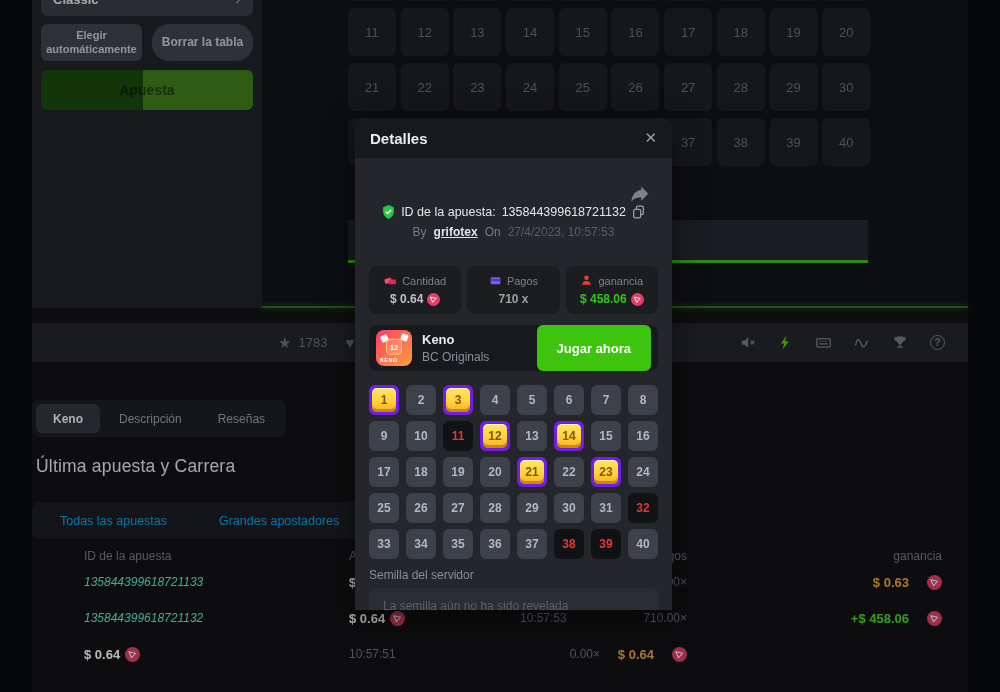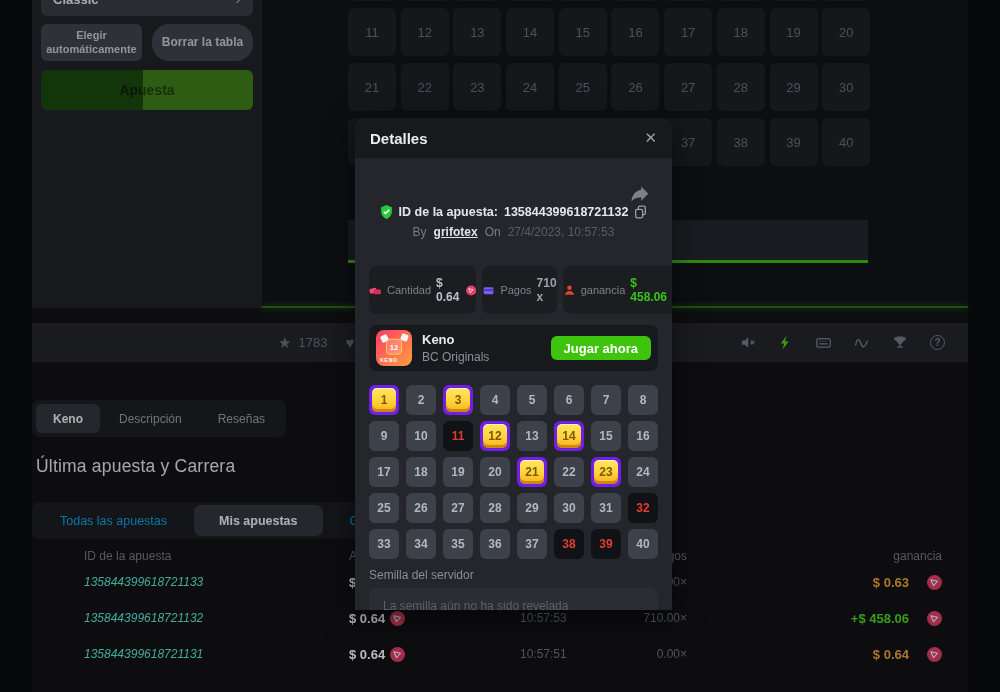--- a/index.html
+++ b/index.html
@@ -80,45 +80,45 @@
   
   .backdrop { position:absolute; inset:0; background:rgba(0,0,0,0.28); z-index:5; }
   .modal { position:absolute; left:355px; top:118px; width:317px; height:492px; background:#24262b;
     border-radius:10px 10px 0 0; overflow:hidden; z-index:6; box-shadow:0 8px 30px rgba(0,0,0,.5); }
   .m-head { height:40px; background:#17191d; display:flex; align-items:center; justify-content:space-between;
     padding:0 15px; }
   .m-title { font-size:15px; font-weight:700; color:#e9ecef; }
   .m-close { color:#9aa0a8; font-size:15px; cursor:pointer; }
   .m-share { position:absolute; right:22px; top:66px; color:#7b828a; cursor:pointer; }
   .m-idrow { position:absolute; left:0; right:0; top:87px; display:flex; align-items:center;
-    justify-content:center; gap:6px; font-size:12.5px; font-weight:700; color:#e4e7ea; }
+    justify-content:center; gap:6px; font-size:12.5px; font-weight:400; color:#e4e7ea; }
   .m-byrow { position:absolute; left:0; right:0; top:107px; display:flex; align-items:center;
     justify-content:center; gap:7px; font-size:12px; }
   .m-by, .m-on { color:#767d85; }
   .m-user { color:#dfe3e7; font-weight:700; text-decoration:underline; cursor:pointer; }
   .m-date { color:#585e66; }
   .m-stats { position:absolute; left:14px; top:148px; width:289px; display:flex; gap:6px; }
-  .statbox { flex:1; height:48px; background:#1b1d21; border-radius:8px; display:flex; flex-direction:row;
+  .statbox { flex:1; height:48px; background:#1b1d21; border-radius:8px; display:flex; flex-direction:column;
     align-items:center; justify-content:center; gap:5px; }
   .stat-label { display:flex; align-items:center; gap:5px; font-size:11px; color:#7b828a; }
   .stat-value { display:flex; align-items:center; gap:4px; font-size:12px; font-weight:700; }
   .m-game { position:absolute; left:14px; top:207px; width:289px; height:46px; background:#17191d;
     border-radius:8px; display:flex; align-items:center; padding:0 7px; gap:10px; }
   .keno-icon { width:36px; height:36px; border-radius:8px; background:linear-gradient(135deg,#ff3d67,#ff9f3c);
     position:relative; overflow:hidden; flex:none; }
   .k-tile { position:absolute; left:50%; top:50%; transform:translate(-50%,-58%); width:16px; height:16px;
     border-radius:4px; background:rgba(255,255,255,.18); border:1.5px solid #ffcf57; color:#fff; font-size:7.5px;
     font-weight:700; display:flex; align-items:center; justify-content:center; }
   .mini { position:absolute; width:7px; height:7px; border-radius:1.5px; background:#f4f6fa; }
   .mini.a { left:5px; top:5px; transform:rotate(-25deg); }
   .mini.b { right:4px; top:4px; transform:rotate(20deg); }
   .k-name { position:absolute; left:4px; bottom:3px; font-size:5.5px; font-weight:700; color:#fff; letter-spacing:.4px; }
   .g-name { font-size:13px; font-weight:700; color:#e8eaed; margin-bottom:3px; }
   .g-provider { font-size:12px; color:#8b9199; }
-  .play-btn { margin-left:auto; height:24px; padding:0 13px; background:#3fc40e; border:none; border-radius:6px;
+  .play-btn { margin-left:auto; height:46px; padding:0 20px; background:#3fc40e; border:none; border-radius:6px;
     color:#fff; font-family:inherit; font-size:13px; font-weight:700; cursor:pointer; }
   .m-grid { position:absolute; left:14px; top:267px; display:grid; grid-template-columns:repeat(8,30px);
     column-gap:7px; row-gap:6px; }
   .mcell { position:relative; width:30px; height:30px; border-radius:6px; background:#3d414a; display:flex;
     align-items:center; justify-content:center; font-size:12px; font-weight:600; color:#b2b8c0; }
   .mcell.miss { background:#101216; color:#e23c31; font-weight:700; }
   .mcell.hit { background:#6f1fe6; }
   .tile { position:absolute; inset:3px; border-radius:5px;
     background:linear-gradient(180deg,#ffe763 0%,#ffd23b 55%,#f9b01f 100%);
     box-shadow:inset 0 -3px 0 rgba(190,120,5,.75), inset 0 1px 0 rgba(255,255,255,.5);
@@ -233,21 +233,20 @@
   </div>
 
   <div class="game-tabs" id="game-tabs" data-interactable="false">
       <div class="gtab active" data-interactable="true">Keno</div>
       <div class="gtab" data-interactable="true">Descripción</div>
       <div class="gtab" data-interactable="true">Reseñas</div>
     </div>
   <div class="section-title" data-interactable="false">Última apuesta y Carrera</div>
   <div class="bets-tabs" id="bets-tabs" data-interactable="false">
       <div class="btab" data-interactable="true">Todas las apuestas</div>
-      <div class="btab active" data-interactable="true">Mis apuestas</div>
       <div class="btab" data-interactable="true">Grandes apostadores</div>
     </div>
 
   <div class="bets-table" data-interactable="false">
     <div class="trow head" data-interactable="false">
       <span data-interactable="false">ID de la apuesta</span>
       <span data-interactable="false">Apuesta</span>
       <span data-interactable="false"></span>
       <span class="c-r" data-interactable="false">Pagos</span>
       <span class="c-r" data-interactable="false">ganancia</span>
@@ -285,21 +284,20 @@
           <span class="cell-dim c-r" data-interactable="false">710.00×</span>
           <span class="cell-profit c-r win" data-interactable="false">
             <span>+$ 458.06</span>
             <svg width="15" height="15" viewBox="0 0 20 20" data-interactable="false">
               <circle cx="10" cy="10" r="10" fill="#e0416a"></circle>
               <path d="M5.2 6.4l8.8 1.9-5.3 6z" fill="none" stroke="#fff" stroke-width="1.4" stroke-linejoin="round"></path>
             </svg>
           </span>
         </div>
         <div class="trow" data-interactable="true">
-          <span class="cell-id" data-interactable="false">135844399618721131</span>
           <span class="cell-amt" data-interactable="false">
             <span>$ 0.64</span>
             <svg width="15" height="15" viewBox="0 0 20 20" data-interactable="false">
               <circle cx="10" cy="10" r="10" fill="#e0416a"></circle>
               <path d="M5.2 6.4l8.8 1.9-5.3 6z" fill="none" stroke="#fff" stroke-width="1.4" stroke-linejoin="round"></path>
             </svg>
           </span>
           <span class="cell-dim" data-interactable="false">10:57:51</span>
           <span class="cell-dim c-r" data-interactable="false">0.00×</span>
           <span class="cell-profit c-r loss" data-interactable="false">

